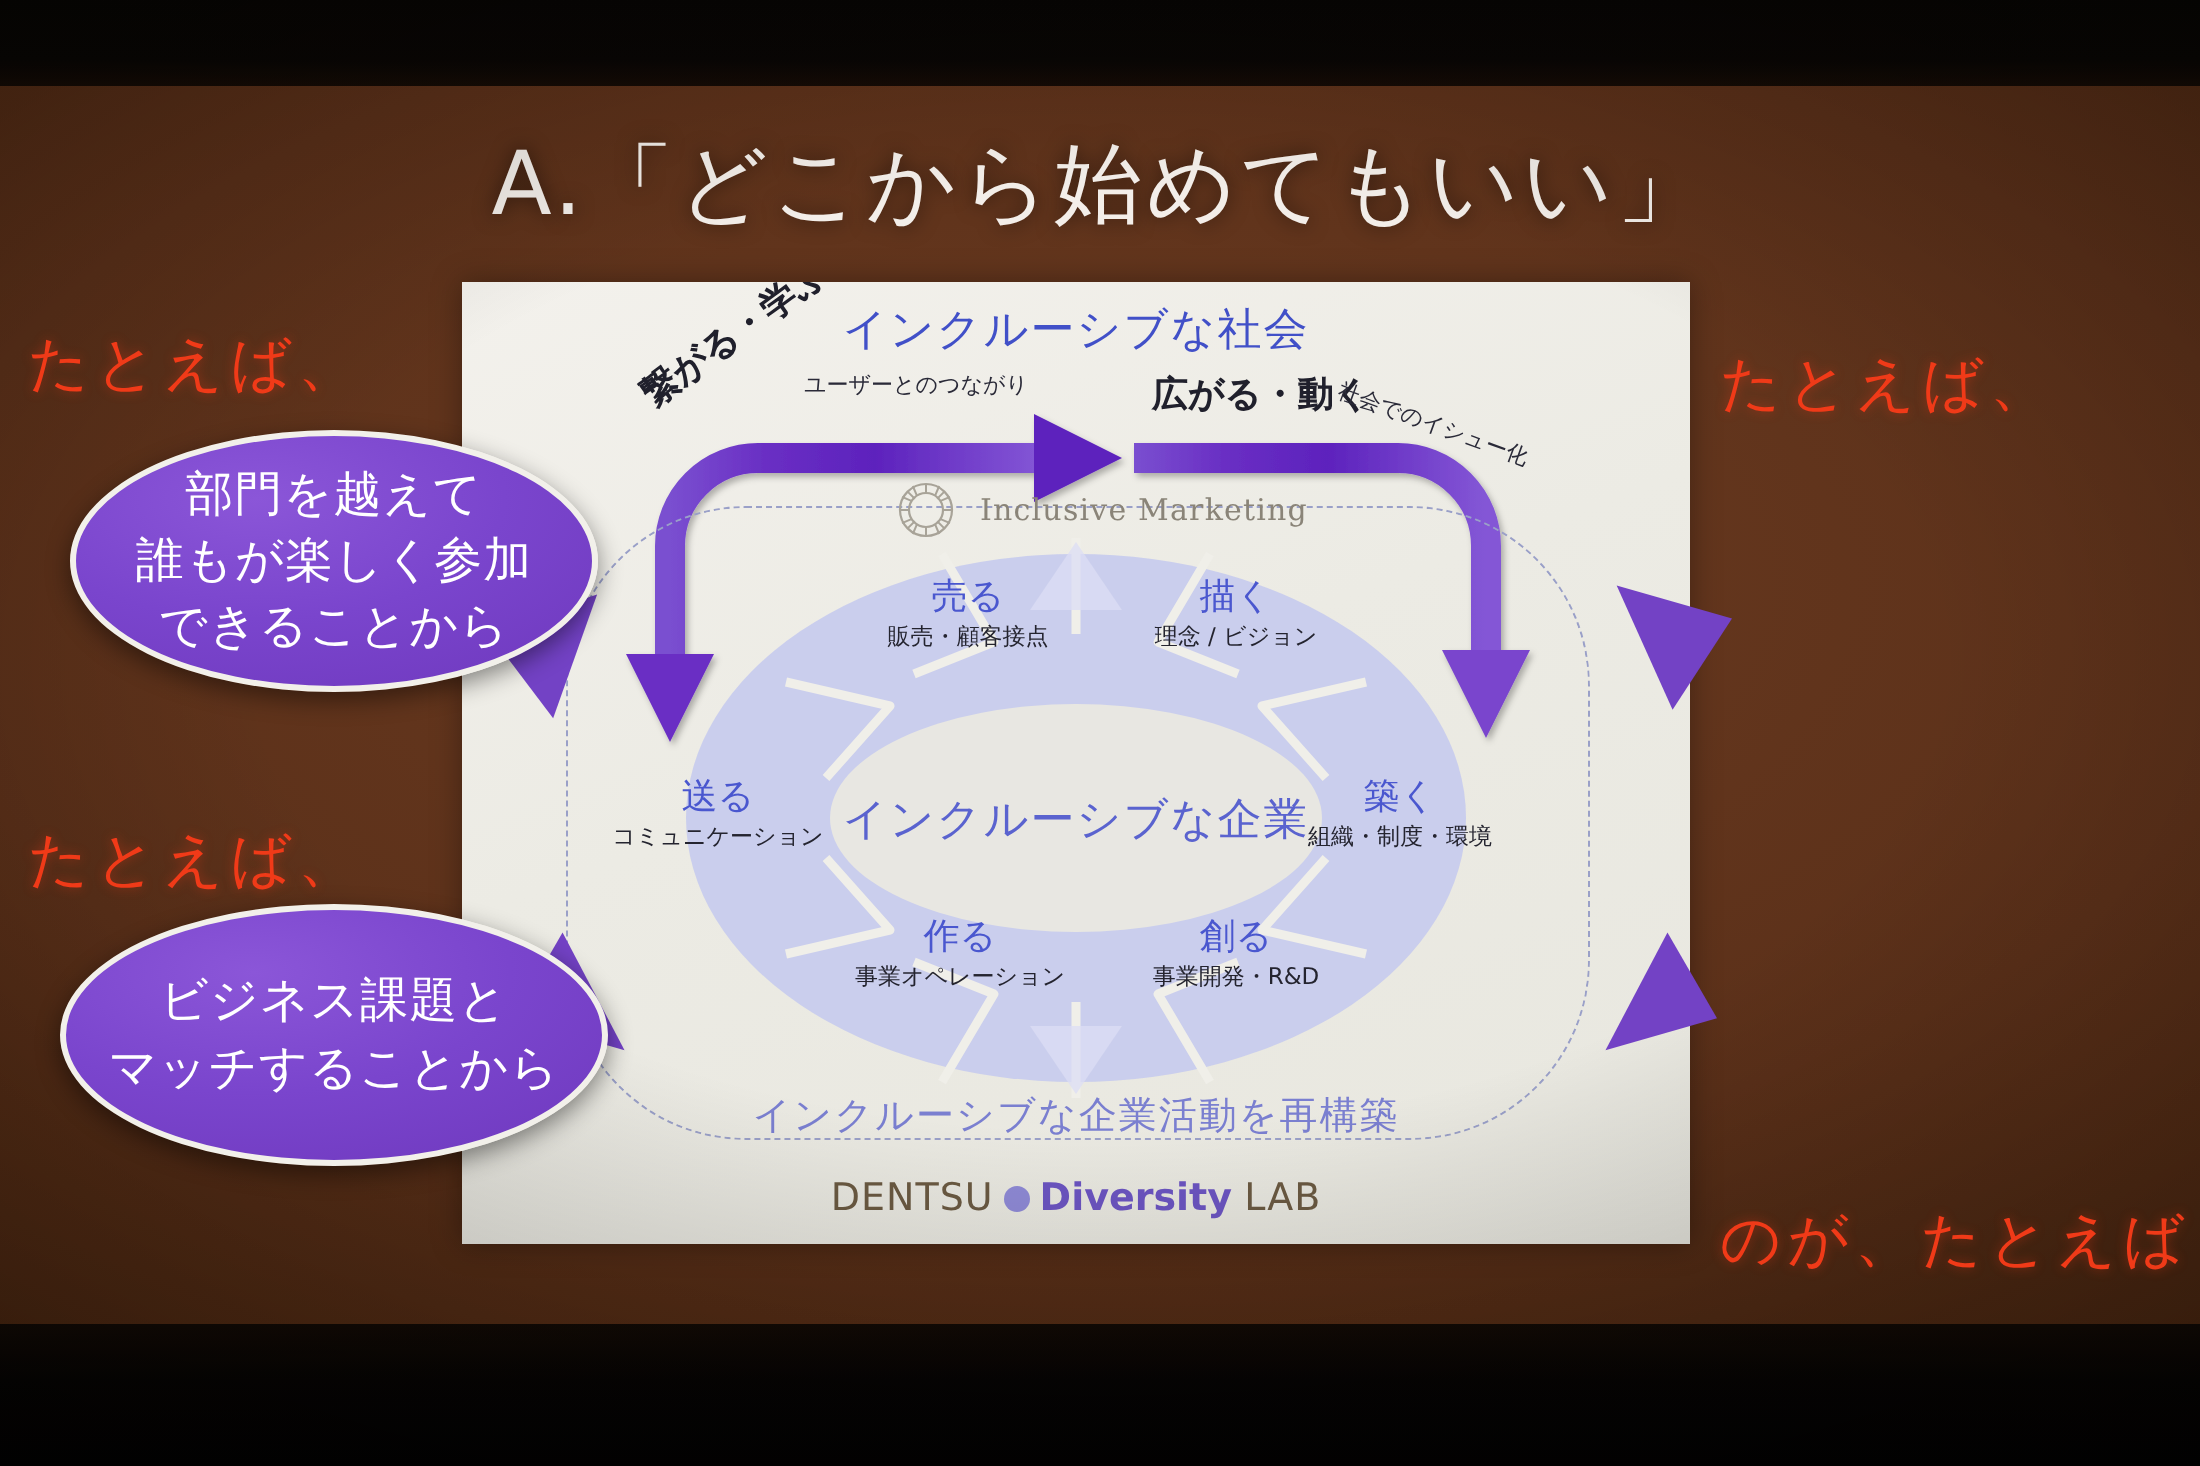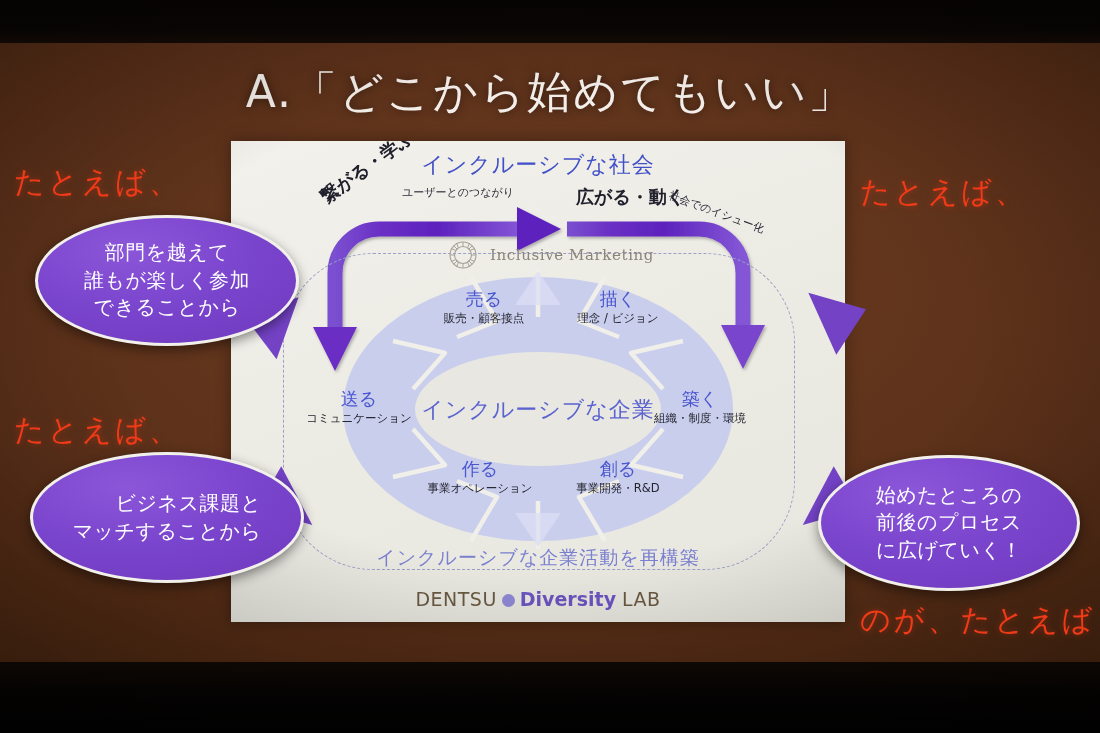--- a/index.html
+++ b/index.html
@@ -110,21 +110,21 @@
     background:#8f8ad6;margin:0 5px -1px 5px;}
   .brand .d2{color:#6c55c2;font-weight:bold;}
   .brand .d3{color:#6b5a42;letter-spacing:.5px;}
 
   
   .bubble{
     position:absolute;
     background:radial-gradient(120% 120% at 35% 25%, #8b56d8 0%, #7a45cd 40%, #6a33b7 100%);
     border:3px solid #f2f0ea;border-radius:50%;
     display:flex;align-items:center;justify-content:center;text-align:center;
-    color:#ffffff;font-size:20px;line-height:1.38;letter-spacing:.5px;
+    color:#ffffff;font-size:24px;line-height:1.38;letter-spacing:.5px;
     font-family:"DejaVu Sans",sans-serif;
     box-shadow:0 4px 12px rgba(0,0,0,.45);
     z-index:6;
   }
   .b-tl{left:35px;top:215px;width:258px;height:125px;}
   .b-tr{left:822px;top:222px;width:250px;height:132px;}
   .b-bl{left:30px;top:452px;width:268px;height:125px;}
   .b-br{left:818px;top:455px;width:256px;height:130px;}
 
   .tail{position:absolute;width:0;height:0;z-index:5;}
@@ -290,25 +290,22 @@
   </div>
 
   <div class="tail tail-tl"></div>
   <div class="tail tail-tr"></div>
   <div class="tail tail-bl"></div>
   <div class="tail tail-br"></div>
 
   <div class="bubble b-tl" style="white-space:pre-line;">部門を越えて
 誰もが楽しく参加
 できることから</div>
-  <div class="bubble b-bl" style="white-space:pre-line;text-align:right;">ビジネス課題と
+  <div class="bubble b-bl" style="white-space:pre-line;">ビジネス課題と
 マッチすることから</div>
-  <div class="bubble b-br" style="white-space:pre-line;">始めたところの
-前後のプロセス
-に広げていく！</div>
 
   <div class="red r-tl">たとえば、</div>
   <div class="red r-tr">たとえば、</div>
   <div class="red r-bl">たとえば、</div>
   <div class="red r-br">のが、たとえば</div>
 
   <div class="band-bottom"></div>
   <div class="vignette"></div>
 
 </div>

